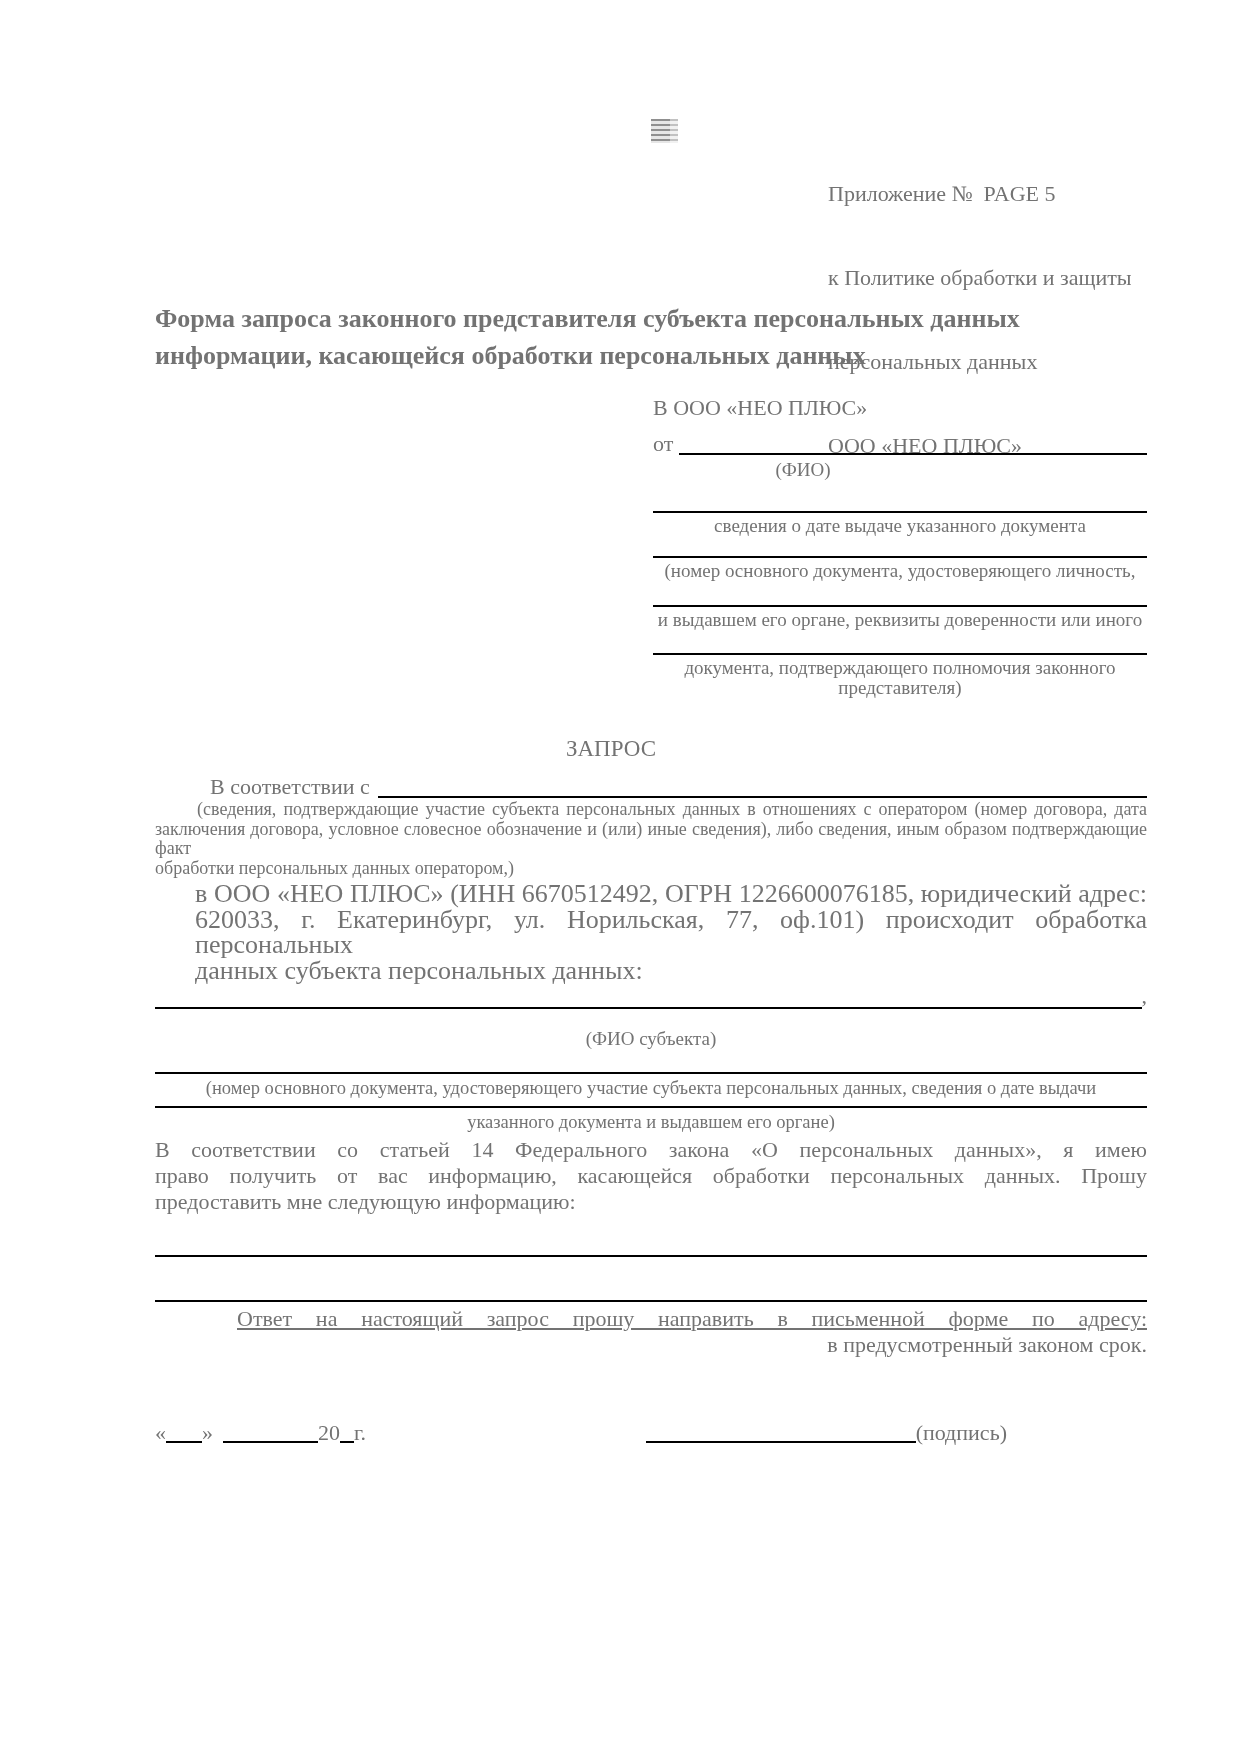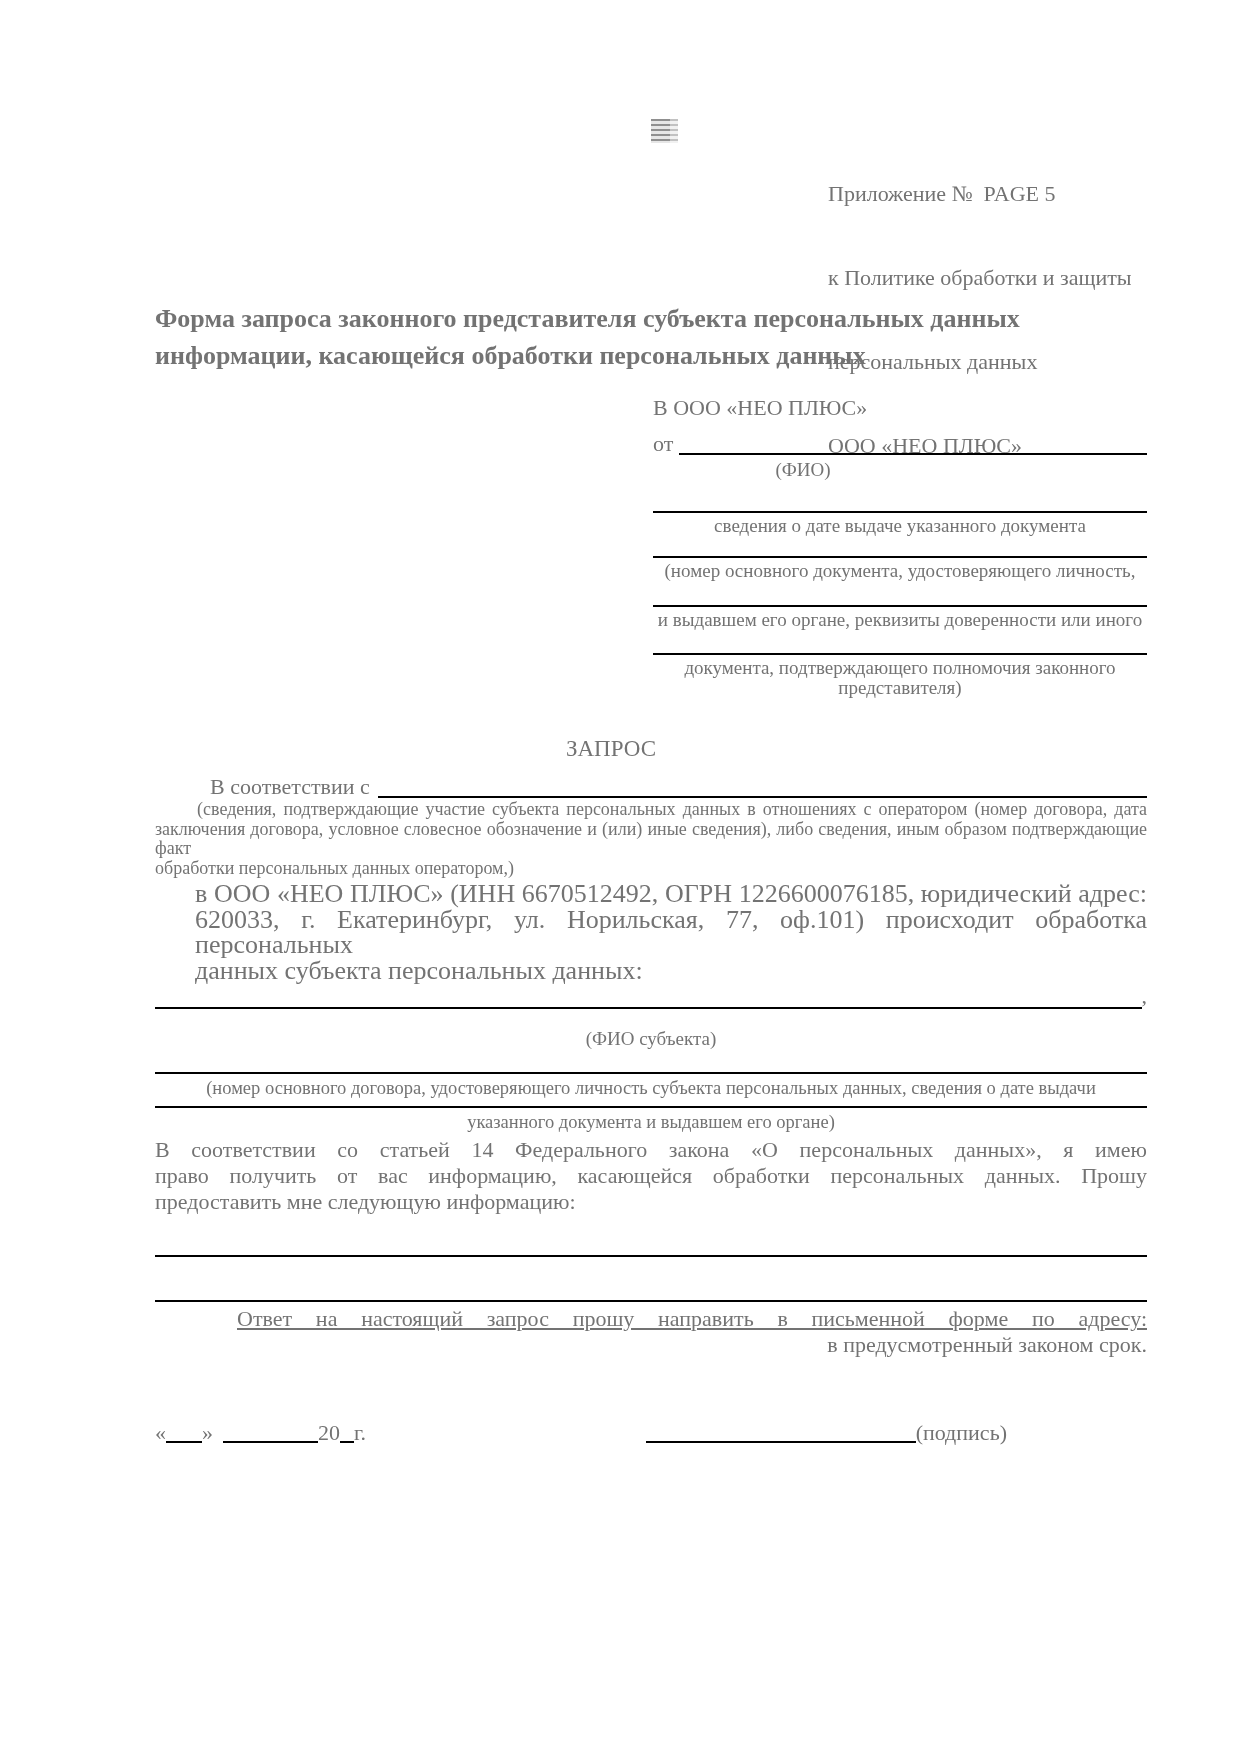--- a/index.html
+++ b/index.html
@@ -135,21 +135,21 @@
       <div>данных субъекта персональных данных:</div>
     </div>
 
     <div class="flexrow subjA">
       <span class="fill"></span>
       <span>,</span>
     </div>
     <div class="caption subj-fio-caption">(ФИО субъекта)</div>
 
     <div class="subjrow subjB">
-      <div class="caption">(номер основного договора, удостоверяющего личность субъекта персональных данных, сведения о дате выдачи</div>
+      <div class="caption">(номер основного документа, удостоверяющего участие субъекта персональных данных, сведения о дате выдачи</div>
     </div>
     <div class="subjrow subjC">
       <div class="caption">указанного документа и выдавшем его органе)</div>
     </div>
 
     <div class="law-para">
       <div class="jl">В соответствии со статьей 14 Федерального закона «О персональных данных», я имею</div>
       <div class="jl">право получить от вас информацию, касающейся обработки персональных данных. Прошу</div>
       <div>предоставить мне следующую информацию:</div>
     </div>

